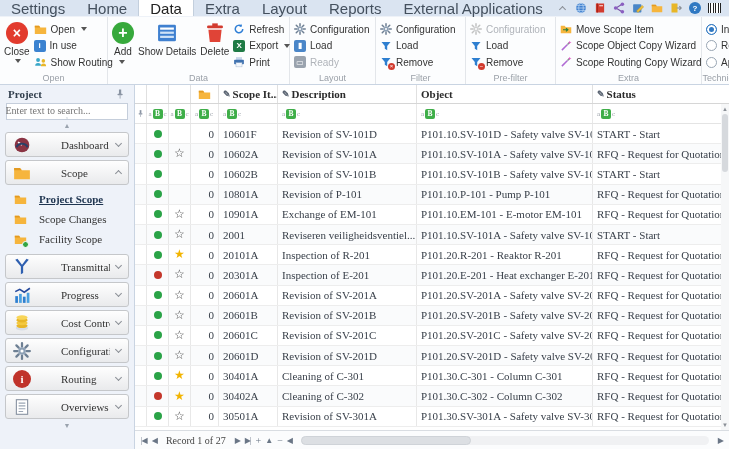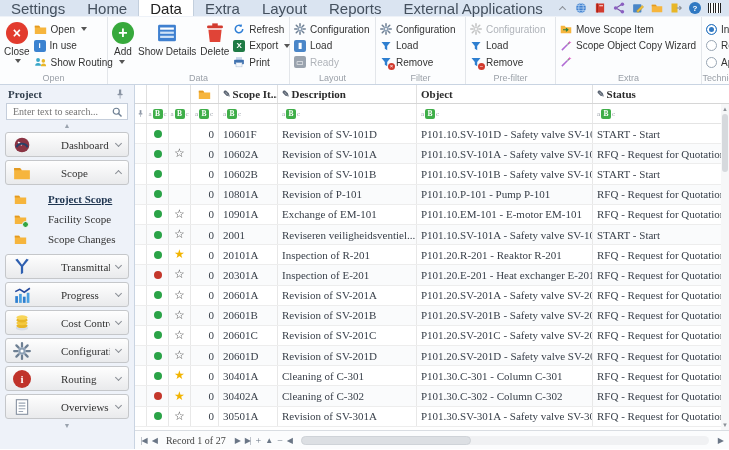--- a/index.html
+++ b/index.html
@@ -34,28 +34,28 @@
   svg.s13{width:13px;height:13px;}
   svg.s22{width:22px;height:22px;}
   svg.s18{width:18px;height:18px;}
 
   
   .content{display:flex;height:364px;font-family:Liberation Serif, serif;}
 
   
   .sidebar{width:135px;background:#eef2f9;border-right:1px solid #c9d4e2;display:flex;flex-direction:column;overflow:hidden;}
   .sb-title{display:flex;align-items:center;justify-content:space-between;padding:3px 8px 2px 8px;font-weight:bold;color:#33404e;}
-  .sb-search{margin:1px 6px 3px 6px;background:#fff;border:1px solid #c5cedb;height:17px;display:flex;align-items:center;padding:0 4px;}
+  .sb-search{margin:1px 6px 3px 6px;background:#fff;border:1px solid #c5cedb;height:17px;display:flex;align-items:center;padding:0 4px;flex-direction:column;}
   .sb-search input{border:0;outline:0;flex:1;min-width:0;font-size:10px;color:#555;background:transparent;font-family:inherit;}
   .hint{ text-align:center;color:#9aa3ae;font-size:7px;line-height:6px;}
   .acc{height:25px;margin:3px 5px 0 5px;background:linear-gradient(#fefefe,#e9eaec);border:1px solid #c5c7ca;border-radius:3px;display:flex;align-items:center;gap:6px;padding:0 7px;color:#333;}
   .acc .lbl{flex:1;overflow:hidden;white-space:nowrap;padding-left:24px;}
   .chev{width:5px;height:5px;border-right:1.4px solid #8a8f96;border-bottom:1.4px solid #8a8f96;transform:rotate(45deg);margin-top:-2px;flex-shrink:0;}
   .chev.up{transform:rotate(-135deg);margin-top:2px;}
-  .child{height:20px;display:flex;align-items:center;gap:21px;padding-left:14px;color:#333;}
+  .child{height:20px;display:flex;align-items:center;gap:12px;padding-left:14px;color:#333;}
   .child .lbl{white-space:nowrap;}
   .child.selected .lbl{color:#1f3550;text-decoration:underline;font-weight:bold;}
   .badge-dot{position:absolute;right:-2px;bottom:-2px;width:7px;height:7px;border-radius:50%;background:#35a544;border:1px solid #fff;}
   .badge-chk{position:absolute;right:-4px;bottom:-4px;width:10px;height:10px;border-radius:50%;background:#35a544;color:#fff;font-size:7px;line-height:10px;text-align:center;border:1px solid #fff;}
   .relic{position:relative;display:inline-flex;}
 
   
   .gridwrap{flex:1;position:relative;background:#fff;overflow:hidden;}
   .grow,.ghead,.gfilter{display:flex;align-items:stretch;width:721px;}
   .gc{border-right:1px solid #e8e8e8;display:flex;align-items:center;padding:0 4px;overflow:hidden;white-space:nowrap;flex-shrink:0;}
@@ -411,20 +411,21 @@
       <div class="sitem">
           <svg class="s12">
             <use href="#s-wand"></use>
           </svg>
           <span>Scope Object Copy Wizard</span>
         </div>
       <div class="sitem">
           <svg class="s12">
             <use href="#s-wand"></use>
           </svg>
+          <span>Scope Routing Copy Wizard</span>
         </div>
     </div>
     <div class="glabel">Extra</div>
   </div>
 
   <div class="rgroup" style="flex:1;border-right:0">
     <div class="rcol">
       <div class="sitem">
           <span class="radio sel"></span>
           <span>In Progress</span>
@@ -475,35 +476,35 @@
       <span class="lbl">Scope</span>
         <span class="chev up"></span>
     </div>
 
     <div style="padding:4px 0 2px 0">
       <div class="child selected">
         <svg class="s13">
             <use href="#s-folder"></use>
           </svg>
         <span class="lbl">Project Scope</span>
+      </div>
+      <div class="child">
+        <svg class="s13">
+            <use href="#s-folder"></use>
+          </svg>
+        <span class="lbl">Scope Changes</span>
       </div>
       <div class="child">
         <span class="relic">
             <svg class="s13">
               <use href="#s-folder"></use>
             </svg>
             <span class="badge-dot"></span>
           </span>
         <span class="lbl">Facility Scope</span>
-      </div>
-      <div class="child">
-        <svg class="s13">
-            <use href="#s-folder"></use>
-          </svg>
-        <span class="lbl">Scope Changes</span>
       </div>
     </div>
 
     <div class="acc">
       <svg class="s18">
           <use href="#s-transmit"></use>
         </svg>
       <span class="lbl">Transmittals</span>
         <span class="chev"></span>
     </div>

